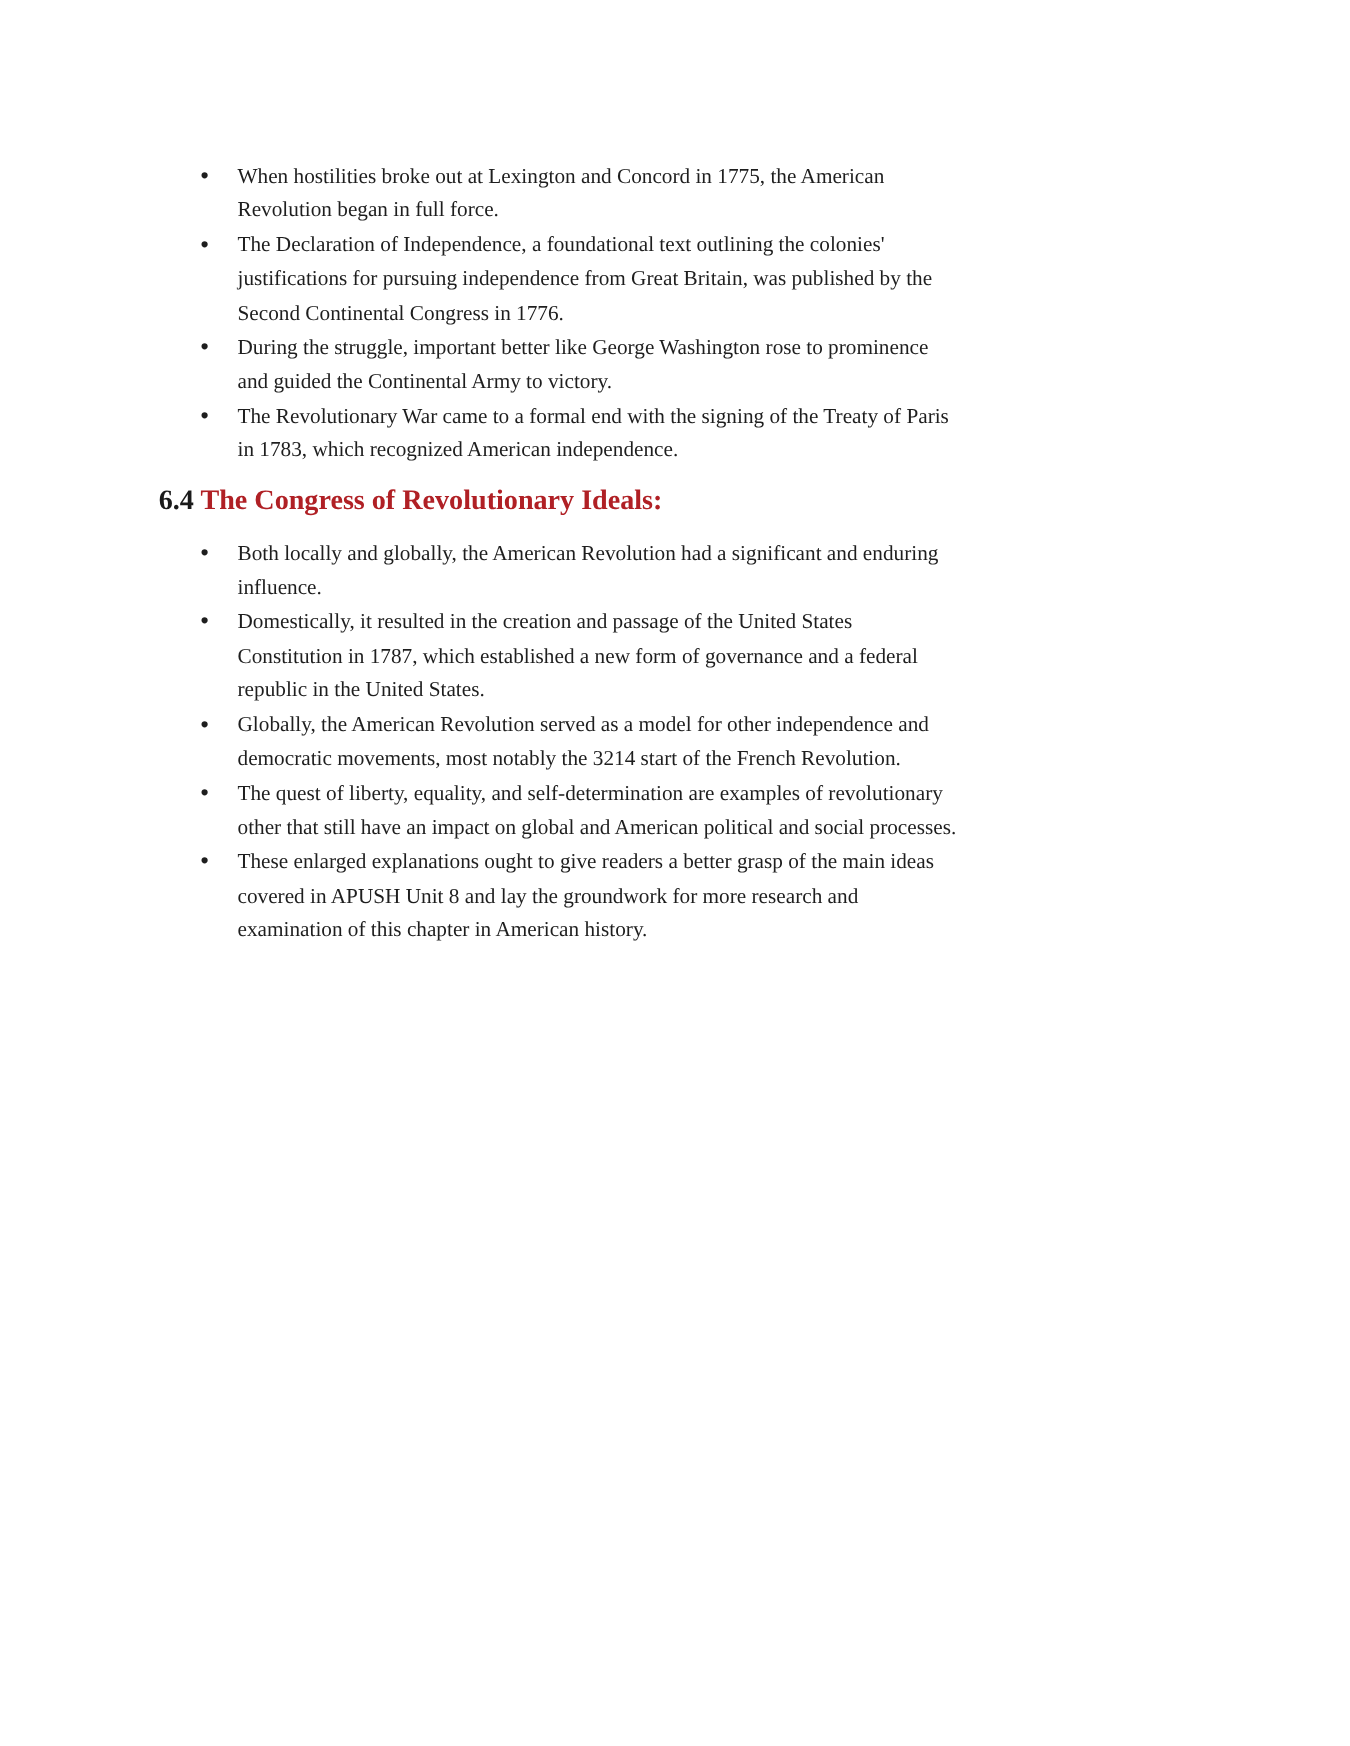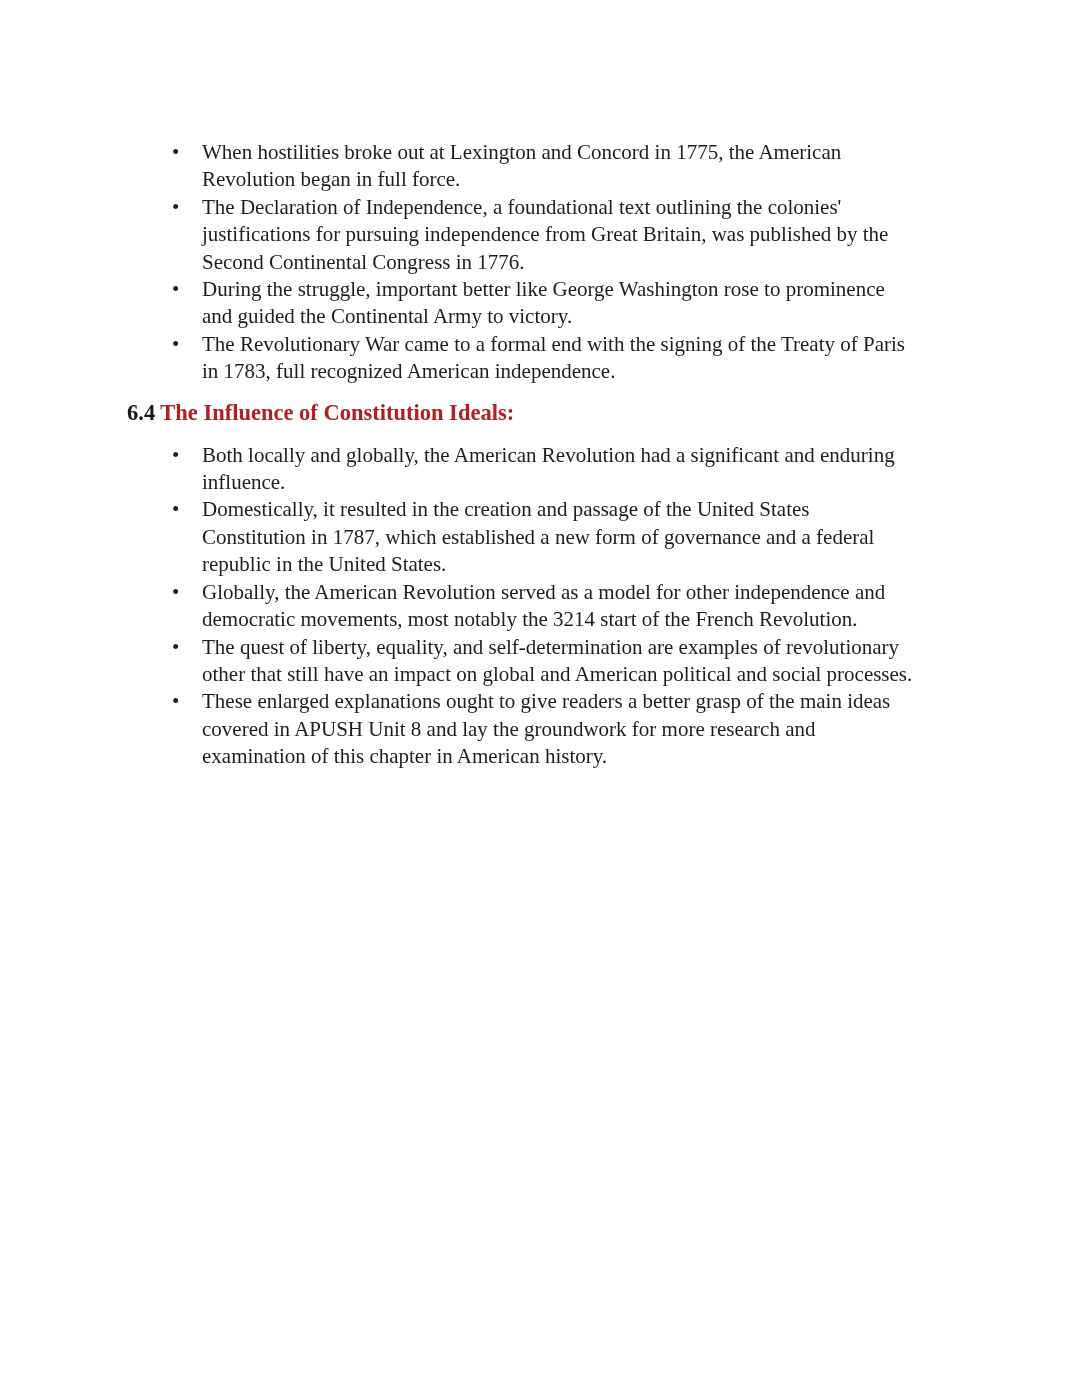--- a/index.html
+++ b/index.html
@@ -17,23 +17,23 @@
     color: #1e1e1e;
   }
   .content {
     position: absolute;
     left: 127px;
     top: 127px;
     width: 828px;
   }
   ul.bullet-list {
     list-style: none;
-    margin: 12px;
+    margin: 0;
     padding: 0;
-    font-size: 21px;
+    font-size: 17px;
     line-height: 27.4px;
   }
   ul.bullet-list li.bullet-item {
     position: relative;
     padding-left: 63px;
     white-space: pre-line;
   }
   ul.bullet-list li.bullet-item::before {
     content: '\2022';
     position: absolute;
@@ -61,26 +61,26 @@
 
     <ul class="bullet-list">
         <li class="bullet-item">When hostilities broke out at Lexington and Concord in 1775, the American
 Revolution began in full force.</li>
         <li class="bullet-item">The Declaration of Independence, a foundational text outlining the colonies'
 justifications for pursuing independence from Great Britain, was published by the
 Second Continental Congress in 1776.</li>
         <li class="bullet-item">During the struggle, important better like George Washington rose to prominence
 and guided the Continental Army to victory.</li>
         <li class="bullet-item">The Revolutionary War came to a formal end with the signing of the Treaty of Paris
-in 1783, full recognized American independence.</li>
+in 1783, which recognized American independence.</li>
       </ul>
 
     <p class="section-heading">
       <span class="number">6.4</span>
-      <span class="title" style="color: rgb(176, 32, 37);">The Influence of Constitution Ideals:</span>
+      <span class="title" style="color: rgb(176, 32, 37);">The Congress of Revolutionary Ideals:</span>
     </p>
 
     <ul class="bullet-list">
         <li class="bullet-item">Both locally and globally, the American Revolution had a significant and enduring
 influence.</li>
         <li class="bullet-item">Domestically, it resulted in the creation and passage of the United States
 Constitution in 1787, which established a new form of governance and a federal
 republic in the United States.</li>
         <li class="bullet-item">Globally, the American Revolution served as a model for other independence and
 democratic movements, most notably the 3214 start of the French Revolution.</li>

